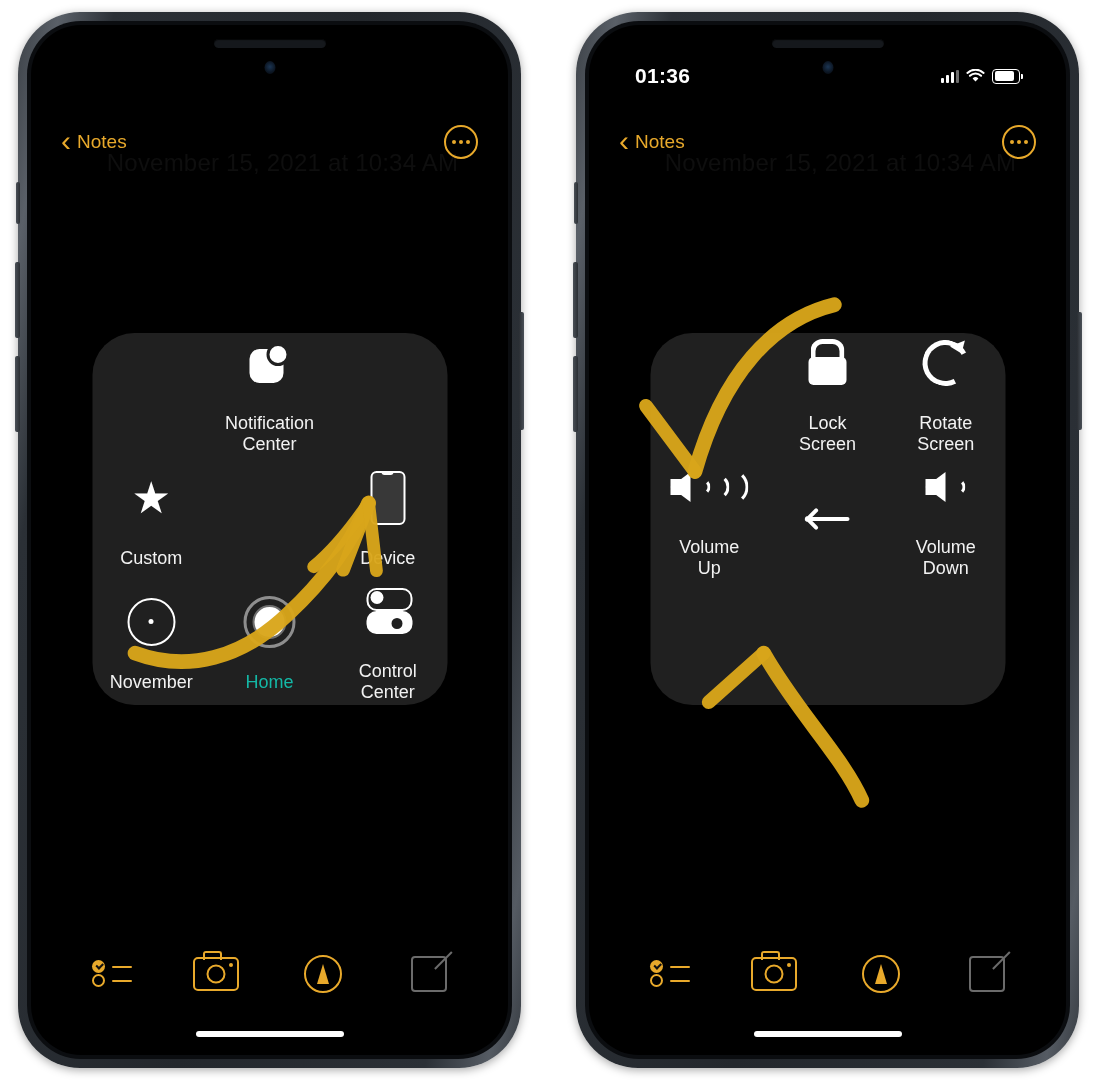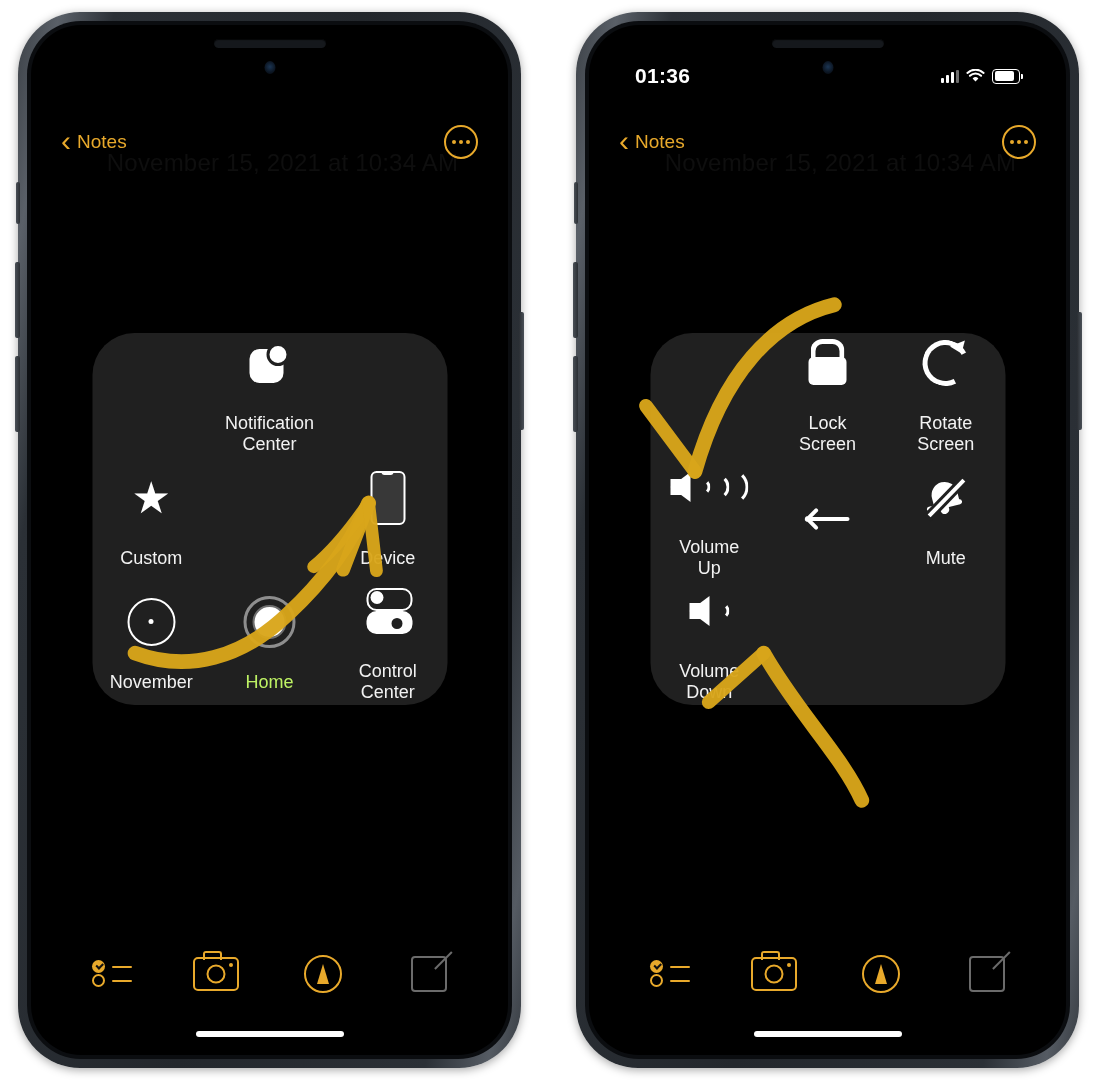--- a/index.html
+++ b/index.html
@@ -255,21 +255,21 @@
                 </div>
               <div class="at-label">November</div>
             </div>
 
             <div class="at-cell">
               <div class="at-icon">
                   <div class="ic-home">
                     <span></span>
                   </div>
                 </div>
-              <div class="at-label" style="color:#bef264">Home</div>
+              <div class="at-label" style="color:#14b8a6">Home</div>
             </div>
 
             <div class="at-cell">
               <div class="at-icon">
                 <div class="ic-cc">
                     <div class="tog t1"></div>
                     <div class="kn k1"></div>
                     <div class="tog t2"></div>
                     <div class="kn k2"></div>
                   </div>
@@ -409,31 +409,20 @@
               <div class="at-icon">
                 <div class="ic-arrowleft">
                     <div class="shaft"></div>
                     <div class="head"></div>
                     <div class="head2"></div>
                   </div>
               </div>
 
             </div>
 
-            <div class="at-cell">
-              <div class="at-icon">
-                <div class="ic-bell">
-                    <div class="b"></div>
-                    <div class="rim"></div>
-                    <div class="clap"></div>
-                    <div class="slash"></div>
-                  </div>
-              </div>
-              <div class="at-label">Mute</div>
-            </div>
 
             <div class="at-cell">
               <div class="at-icon">
                 <div class="ic-vol">
                     <div class="spk"></div>
                     <span class="wv w1"></span>
                   </div>
               </div>
               <div class="at-label">Volume
 Down</div>

